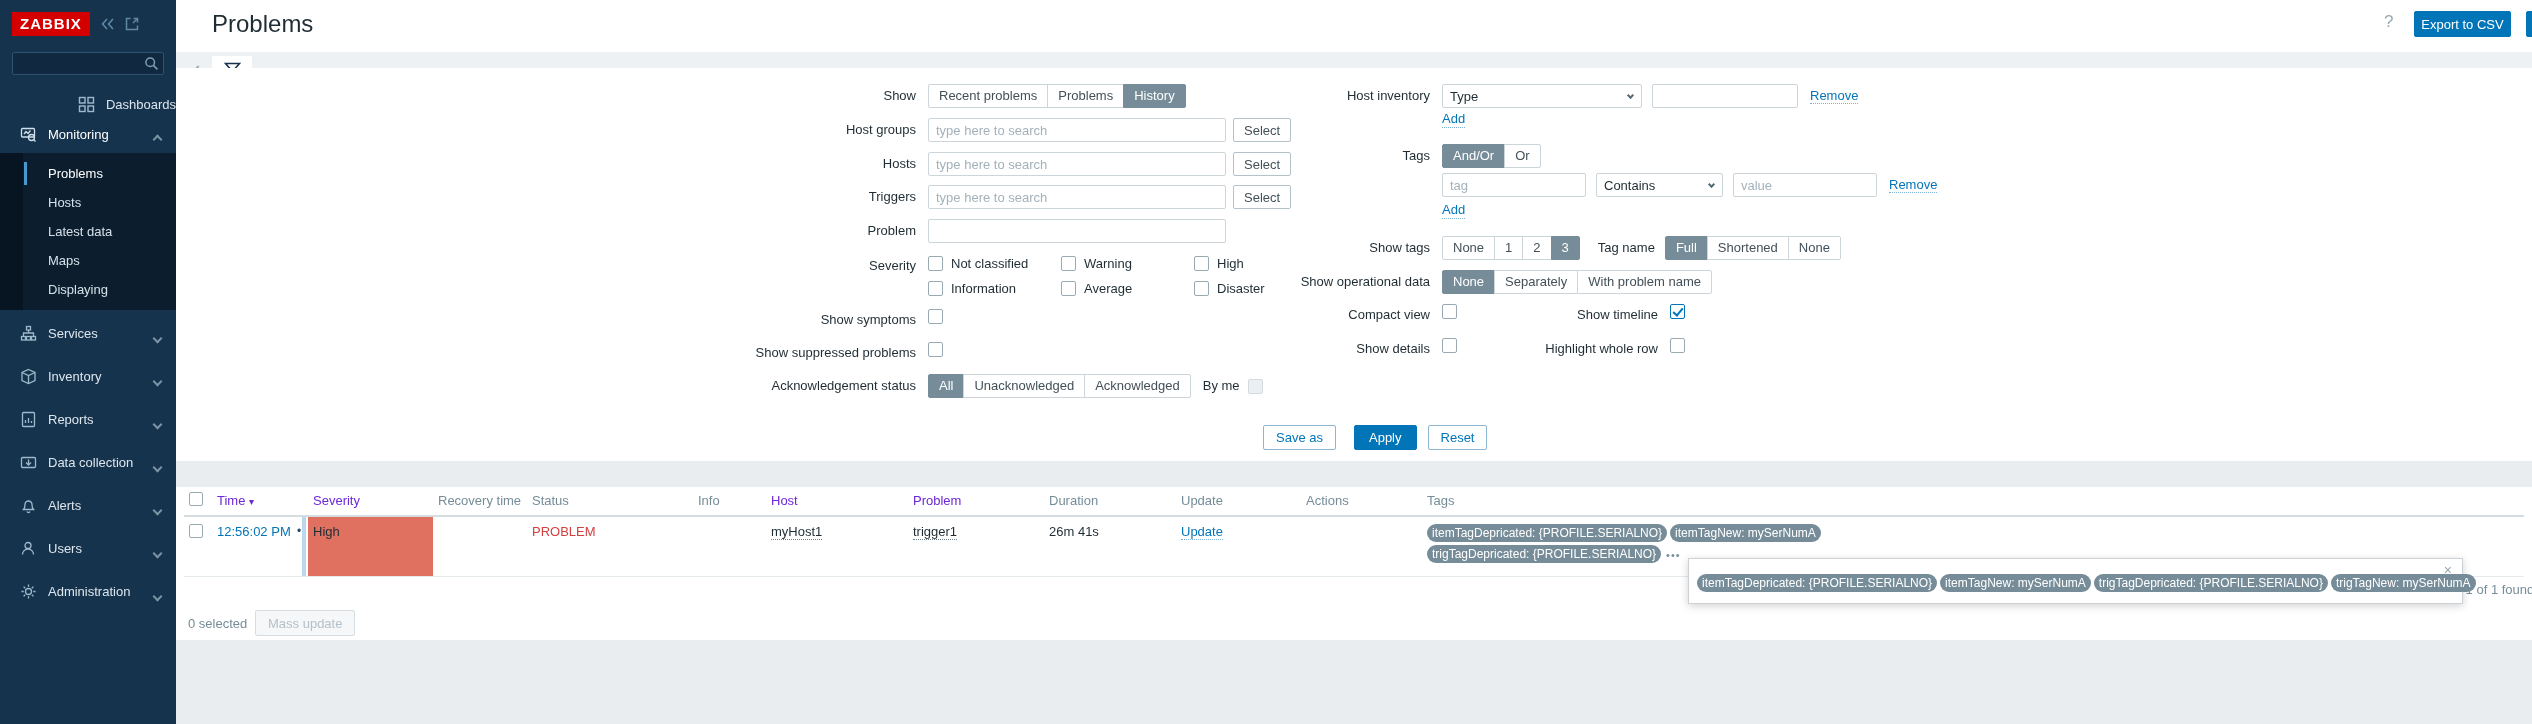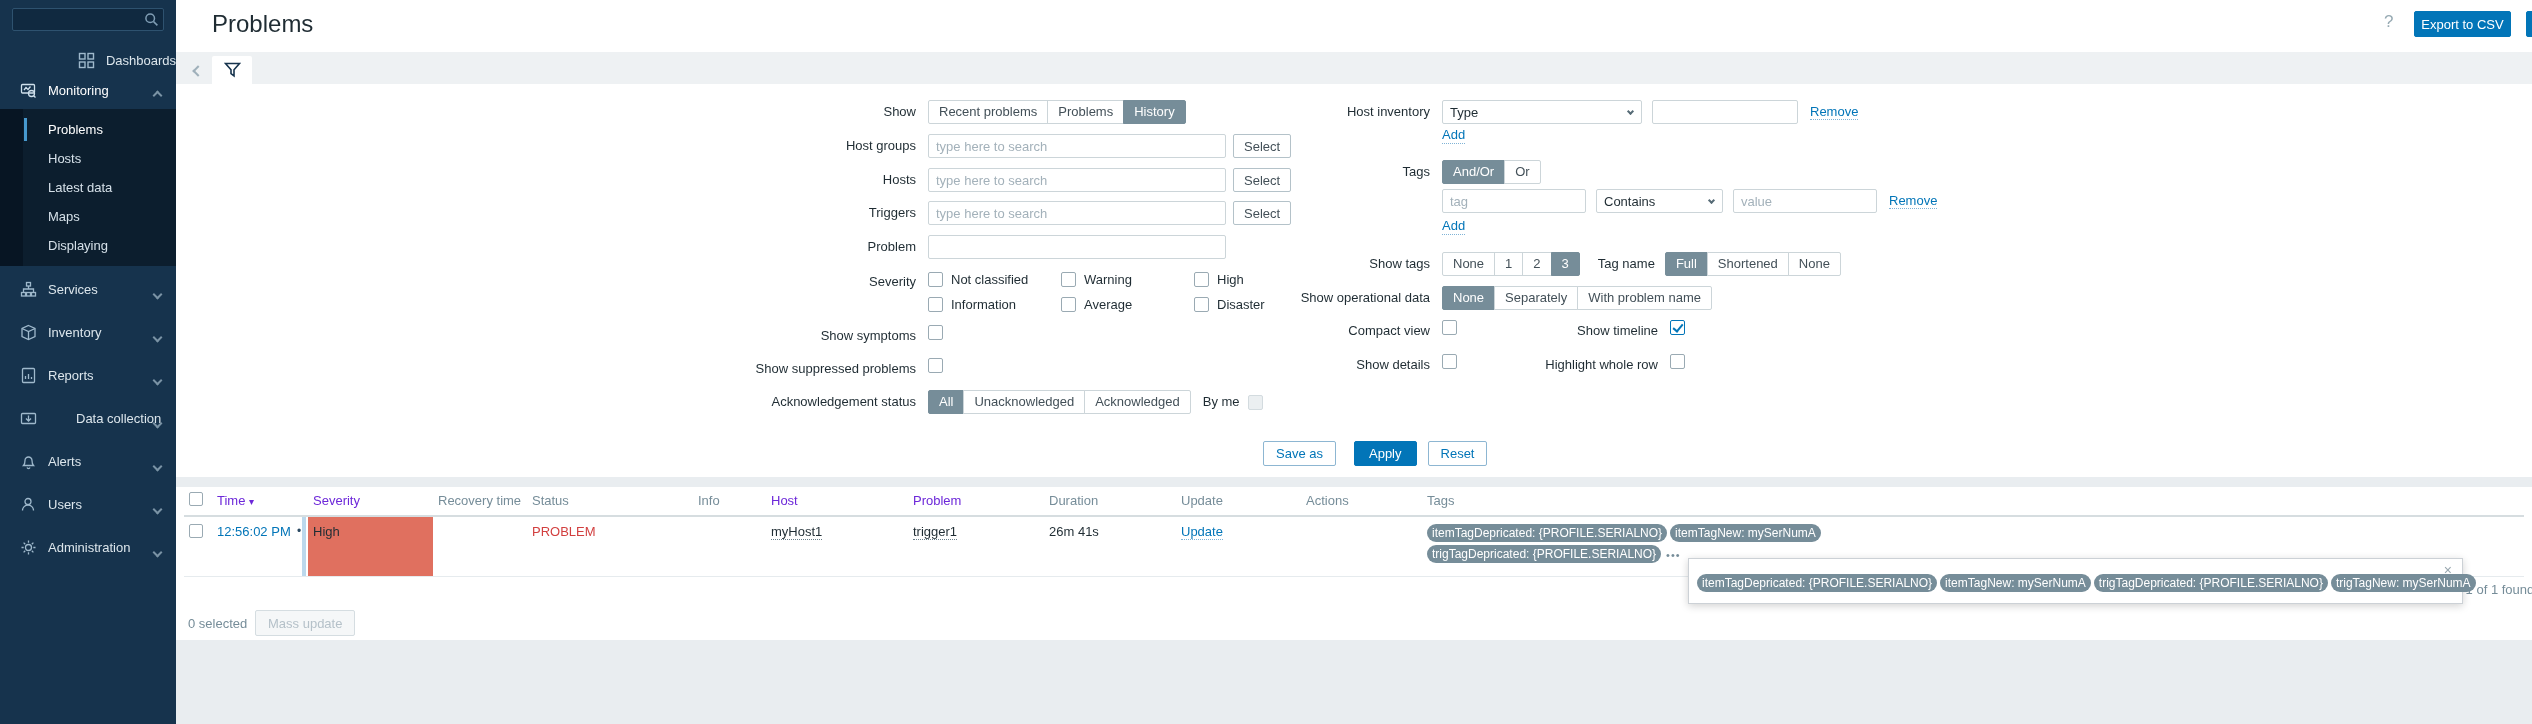--- a/index.html
+++ b/index.html
@@ -42,21 +42,21 @@
 
   
   .fbar { position:absolute; left:176px; top:52px; width:2356px; height:32px; background:#eef1f3; }
   .fbar-chv-left { position:absolute; left:18px; top:11px; cursor:pointer; }
   .ftab { position:absolute; left:36px; top:4px; width:40px; height:28px; background:#fff; border-radius:2px 2px 0 0; display:flex; align-items:center; justify-content:center; cursor:pointer; }
   .fbar-right { position:absolute; right:0; top:0; height:32px; display:flex; align-items:center; }
   .zoomout { color:#1f2c33; cursor:pointer; margin:0 14px; }
   .time-btn { height:26px; display:flex; align-items:center; gap:6px; padding:0 12px; width:118px; }
 
   
-  .fpanel { position:absolute; left:176px; top:84px; width:2356px; height:393px; background:#fff; }
+  .fpanel { position:absolute; left:176px; top:68px; width:2356px; height:393px; background:#fff; }
   .fcol { position:absolute; top:16px; }
   .fcol.left { left:394px; }
   .fcol.right { left:924px; }
   .frow { display:flex; align-items:flex-start; margin-bottom:10px; }
   .frow.c { align-items:center; }
   .flabel { width:358px; padding-right:12px; text-align:right; color:#1f2c33; line-height:24px; flex:none; }
   .fcol.right .flabel { width:342px; }
   .flabel.cbh { line-height:22px; }
   input.txt { height:24px; border:1px solid #ccd5d9; border-radius:2px; padding:0 7px; font-size:13px; color:#1f2c33; font-family:"Liberation Sans",sans-serif; background:#fff; }
   input.txt::placeholder { color:#a3b1ba; }
@@ -115,20 +115,34 @@
   .tagpopup .close { position:absolute; right:10px; top:3px; color:#97a6ae; font-size:14px; cursor:pointer; }
 
   svg { display:block; }
 </style>
 </head>
 <body>
 
 <div id="app">
 
   <aside class="sidebar">
+    <div class="logo-row">
+      <span class="logo">ZABBIX</span>
+      <span class="side-icon-btn">
+        <svg width="15" height="14" viewBox="0 0 15 14">
+            <path d="M7 2 L2.5 7 L7 12 M13 2 L8.5 7 L13 12" stroke="#5f87a6" stroke-width="1.6" fill="none"></path>
+          </svg>
+      </span>
+      <span class="side-icon-btn">
+        <svg width="14" height="14" viewBox="0 0 14 14">
+            <path d="M5.5 1.5 H1.5 V12.5 H12.5 V8.5" stroke="#5f87a6" stroke-width="1.5" fill="none"></path>
+            <path d="M8 6 L12.5 1.5 M8.5 1.5 H12.5 V5.5" stroke="#5f87a6" stroke-width="1.5" fill="none"></path>
+          </svg>
+      </span>
+    </div>
     <div class="search-wrap">
       <input type="text" style="">
       <svg width="15" height="15" viewBox="0 0 15 15">
           <circle cx="6.2" cy="6.2" r="4.3" stroke="#7f9db4" stroke-width="1.5" fill="none"></circle>
           <path d="M9.6 9.6 L13.4 13.4" stroke="#7f9db4" stroke-width="1.5"></path>
         </svg>
     </div>
 
     <div class="nav-item first">
       <svg width="17" height="17" viewBox="0 0 17 17">
@@ -202,21 +216,21 @@
       <svg width="17" height="17" viewBox="0 0 17 17">
           <g stroke="#9fb9cc" stroke-width="1.3" fill="none">
             <rect x="2.5" y="1.5" width="12" height="14" rx="1"></rect>
             <path d="M5.5 12 v-3 M8.5 12 v-5 M11.5 12 v-2"></path>
           </g>
         </svg>
       <span class="nv-label">Reports</span>
       <span class="chv-wrap" style="top:14px;"><span class="chv down"></span></span>
     </div>
     <div class="nav-gap"></div>
-    <div class="nav-item" style="height:34px;gap:28px;">
+    <div class="nav-item" style="height:34px;">
       <svg width="17" height="17" viewBox="0 0 17 17">
           <g stroke="#9fb9cc" stroke-width="1.3" fill="none">
             <rect x="1.5" y="3.5" width="14" height="10" rx="1"></rect>
             <path d="M8.5 5.5 v5 M6 8.5 l2.5 2.5 2.5-2.5"></path>
           </g>
         </svg>
       <span class="nv-label">Data collection</span>
       <span class="chv-wrap" style="top:14px;"><span class="chv down"></span></span>
     </div>
     <div class="nav-gap"></div>

